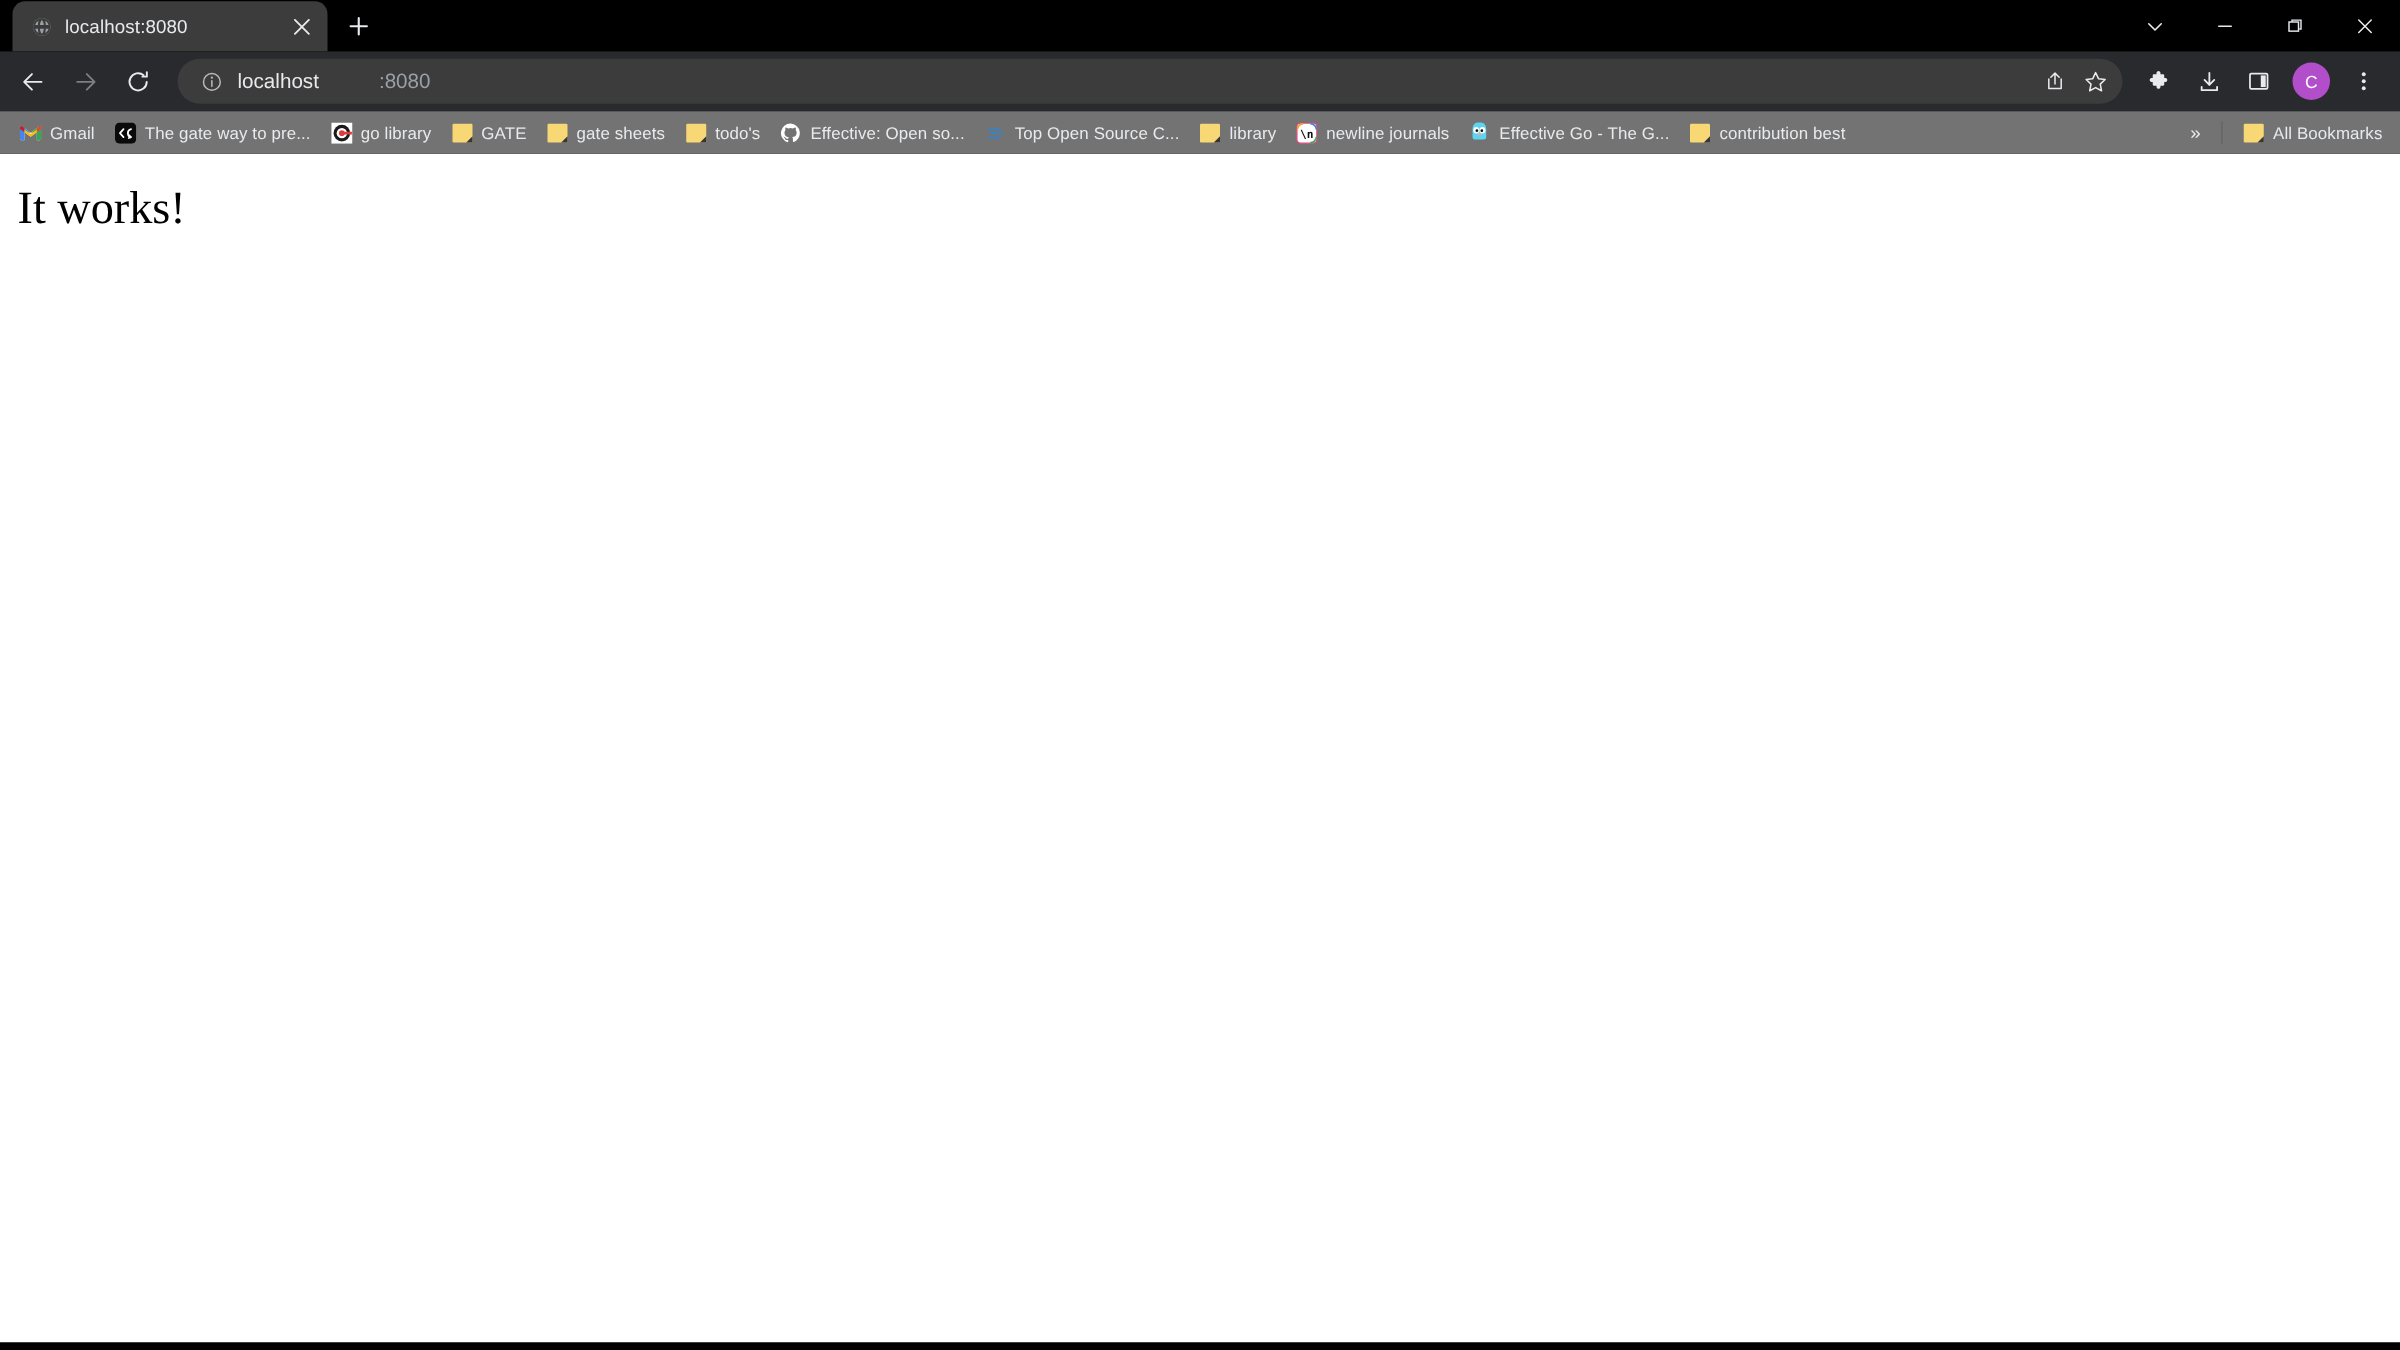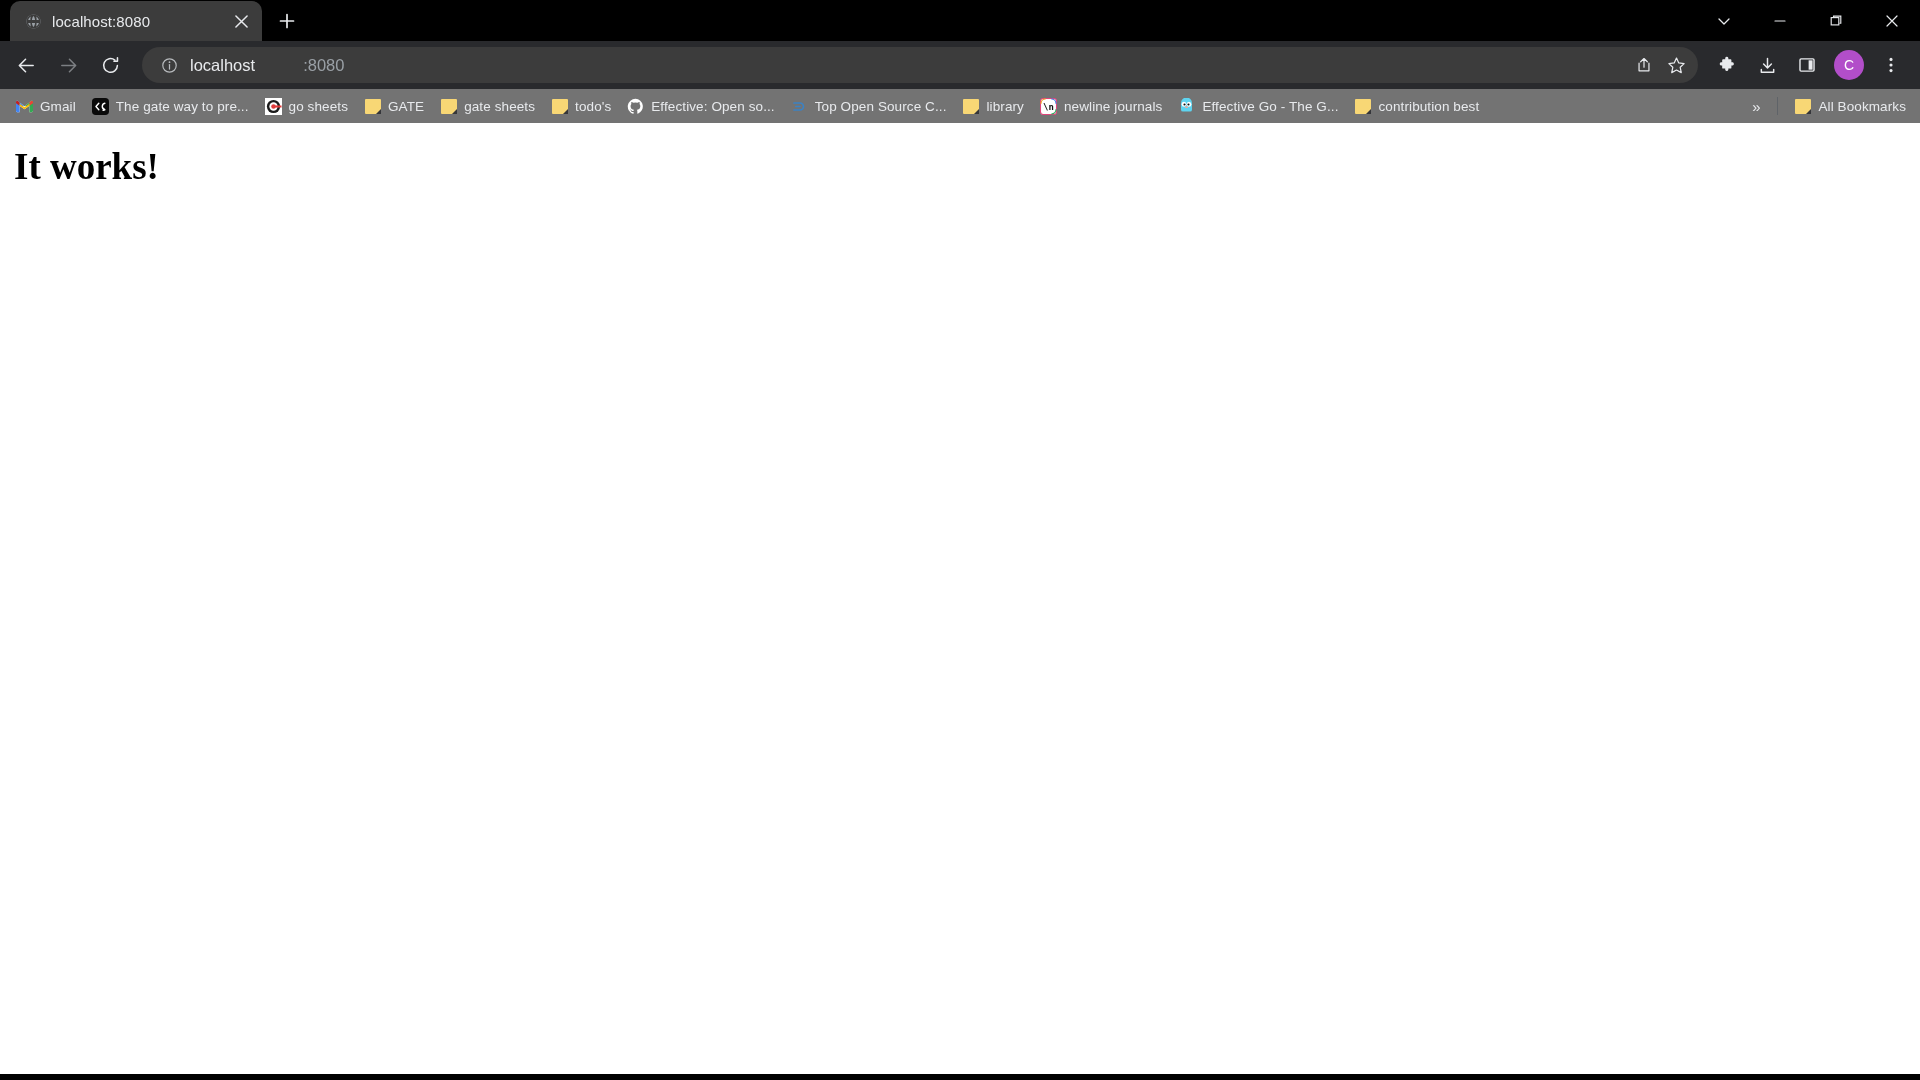--- a/index.html
+++ b/index.html
@@ -226,21 +226,21 @@
   .page {
     background: #ffffff;
     height: calc(1080px - 41px - 48px - 34px - 6px);
     padding: 10px 8px;
     overflow: hidden;
   }
 
   .page h1 {
     font-family: "Liberation Serif", "DejaVu Serif", serif;
     font-size: 37px;
-    font-weight: bold;
+    font-weight: normal;
     color: #000000;
     letter-spacing: 0px;
     margin: 12px 0 0 6px;
   }
 
   .bottom-edge {
     height: 6px;
     background: #000000;
   }
 
@@ -401,21 +401,21 @@
   <div class="bm">
     <span class="bm-icon">
       <svg width="17" height="17" viewBox="0 0 18 18">
         <rect width="18" height="18" fill="#ffffff"></rect>
         <circle cx="9" cy="9" r="7" fill="#1a1a1a"></circle>
         <circle cx="9" cy="9" r="4.4" fill="#ffffff"></circle>
         <circle cx="9" cy="9" r="2.4" fill="#e03b3b"></circle>
         <path d="M9 9 H17.5" stroke="#e03b3b" stroke-width="2.2"></path>
       </svg>
     </span>
-    <span class="bm-label">go sheets</span>
+    <span class="bm-label">go library</span>
   </div>
 
   <div class="bm">
     <span class="bm-icon">
         <span class="folder"></span>
       </span>
     <span class="bm-label">GATE</span>
   </div>
 
   <div class="bm">

